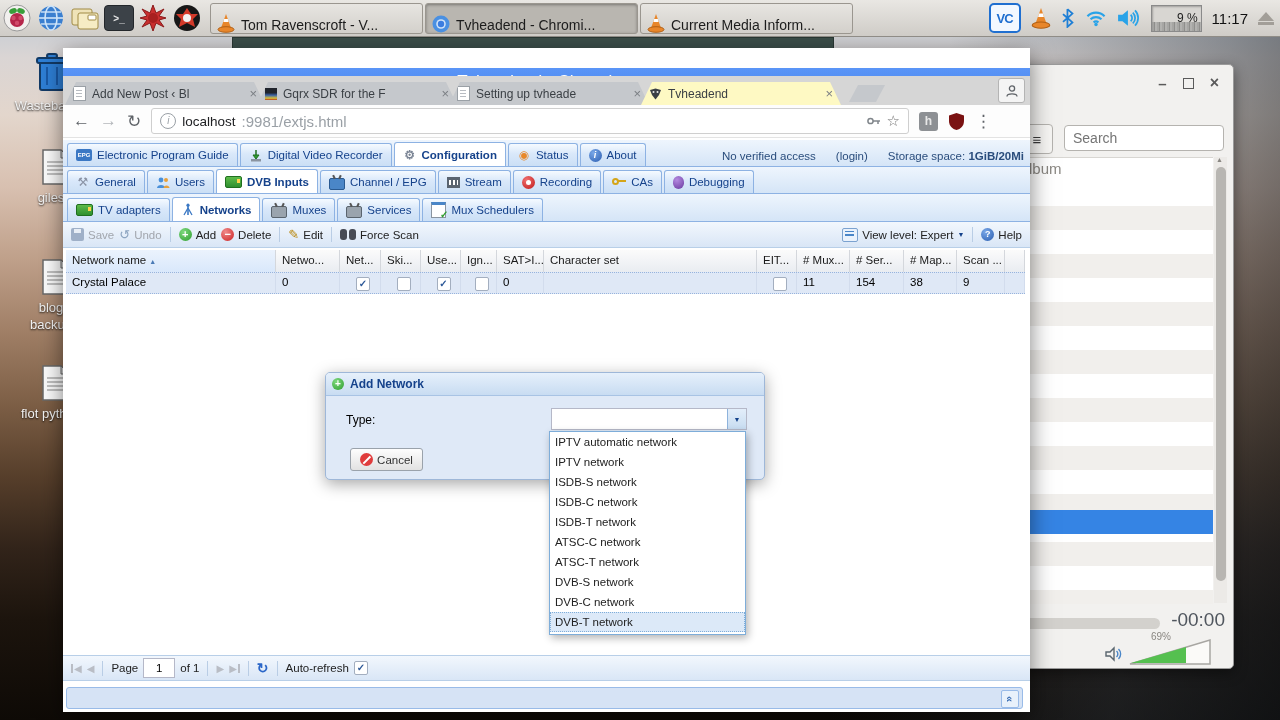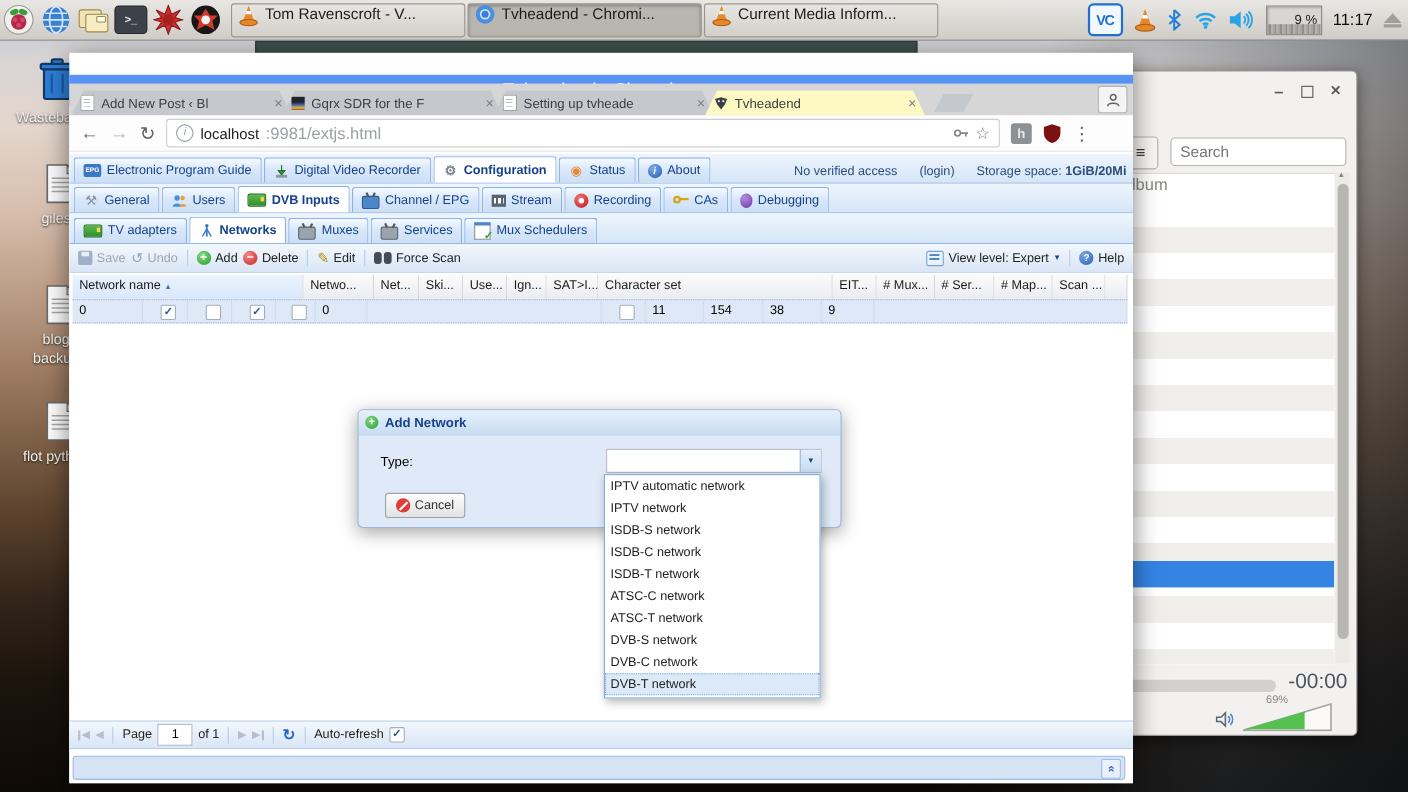--- a/index.html
+++ b/index.html
@@ -8,21 +8,21 @@
     background:
       linear-gradient(100deg, rgba(0,0,0,0) 68%, rgba(45,52,60,.45) 88%, rgba(18,22,26,.65) 100%),
       linear-gradient(180deg,#b9c7d4 0%,#dad5d4 8%,#e3d6cc 16%,#d8c0b0 26%,#bfa08a 36%,#a07f66 46%,#7d5f46 56%,#573f2b 66%,#32241a 76%,#1c140d 86%,#0e0a06 100%);
   }
   
   #taskbar{position:absolute;left:0;top:0;width:1280px;height:36px;z-index:50;
     background:linear-gradient(#e9e7e3,#cfccc7);border-bottom:1px solid #8f8c86;
     display:flex;align-items:center;}
   .tb-ico{width:30px;height:30px;margin:0 2px;display:flex;align-items:center;justify-content:center;border-radius:4px;}
   .tbwin{height:29px;width:199px;margin:0 1px;border:1px solid #9a968f;border-radius:3px;
-    background:linear-gradient(#e7e5e1,#d3d0cb);display:flex;align-items:flex-start;gap:6px;padding:0 6px;
+    background:linear-gradient(#e7e5e1,#d3d0cb);display:flex;align-items:flex-end;gap:6px;padding:0 6px;
     font-size:14px;color:#1c1c1c;white-space:nowrap;overflow:hidden;}
   .tbwin.active{background:#b9b6b0;box-shadow:inset 0 1px 3px rgba(0,0,0,.35);}
   .tbwin .lbl{overflow:hidden;white-space:nowrap;}
   #tray{margin-left:auto;display:flex;align-items:center;gap:10px;padding-right:6px;}
   #cpu{width:46px;height:25px;background:#d8d6d2;border:1px solid #8a8a8a;box-shadow:inset 1px 1px 2px rgba(0,0,0,.25);
     font-size:12px;color:#222;display:flex;align-items:center;justify-content:flex-end;padding-right:3px;position:relative;overflow:hidden;}
   #cpu .graph{position:absolute;left:0;bottom:0;width:100%;height:9px;
     background:repeating-linear-gradient(90deg,#9a9a98 0 2px,#7d7d7b 2px 3px,#a9a9a7 3px 5px);opacity:.8;}
   #clock{font-size:15px;color:#111;}
   .vnc{width:28px;height:26px;border:2px solid #1f6fd0;border-radius:5px;background:#f2f8ff;color:#1f6fd0;
@@ -597,20 +597,21 @@
         <div class="hcell" style="width:213px;"><span>Character set</span></div>
         <div class="hcell" style="width:40px;"><span>EIT...</span></div>
         <div class="hcell" style="width:53px;"><span># Mux...</span></div>
         <div class="hcell" style="width:54px;"><span># Ser...</span></div>
         <div class="hcell" style="width:53px;"><span># Map...</span></div>
         <div class="hcell" style="width:48px;"><span>Scan ...</span></div>
         <div class="hcell" style="flex:1;"></div>
       </div>
 
       <div id="grow">
+        <div class="rcell" style="width:210px;">Crystal Palace</div>
         <div class="rcell" style="width:64px;">0</div>
         <div class="rcell" style="width:41px;">
             <div class="cb">✓</div>
           </div>
         <div class="rcell" style="width:40px;">
             <div class="cb"></div>
           </div>
         <div class="rcell" style="width:40px;">
             <div class="cb">✓</div>
           </div>

